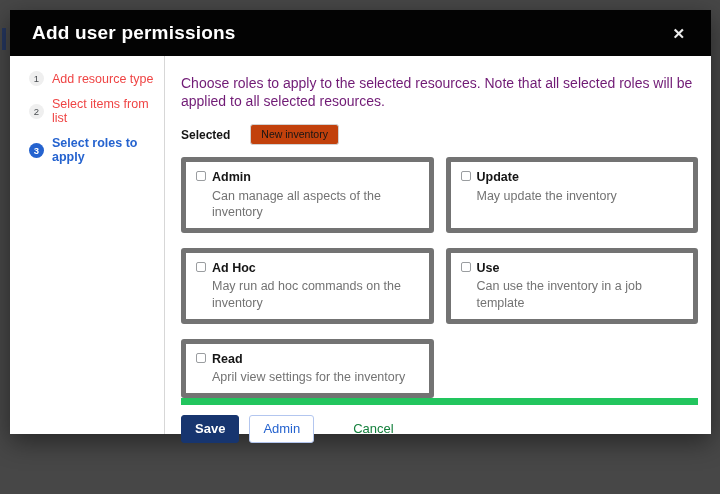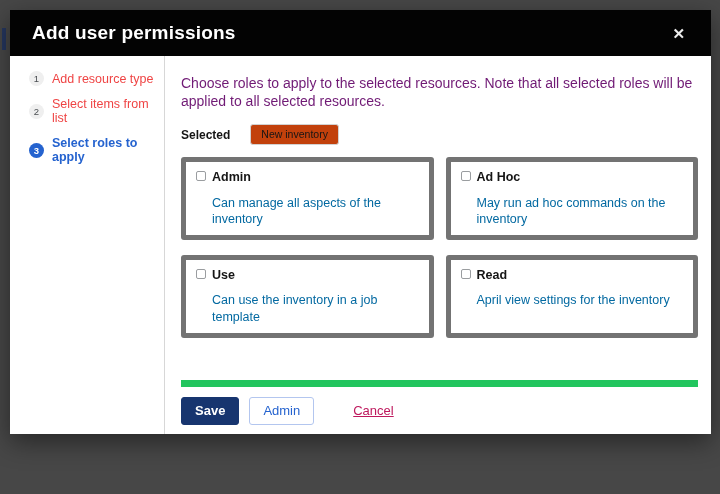--- a/index.html
+++ b/index.html
@@ -88,21 +88,21 @@
     cursor: pointer;
   }
   .checkbox {
     width: 10px; height: 10px; flex: 0 0 10px;
     margin-top: 2px;
     border: 1px solid #9a9da0; border-radius: 2px;
     background: #ffffff;
   }
   .role-text { min-width: 0; }
   .role-name { font-size: 12.5px; font-weight: 700; color: #151515; line-height: 1.3; }
-  .role-desc { font-size: 12.5px; color: #0369a1; line-height: 1.3; margin-top: 9px; }
+  .role-desc { font-size: 12.5px; color: #737373; line-height: 1.3; margin-top: 2px; }
 
   .content-spacer { flex: 1; }
 
   .modal-footer {
     border-top: 7px solid #22c55e;
     flex: 0 0 54px;
     display: flex; align-items: center;
     padding: 0;
   }
   .btn {
@@ -112,22 +112,22 @@
   }
   .btn-primary {
     background: #17356f; color: #ffffff; border: 1px solid #17356f;
     font-weight: 700;
   }
   .btn-secondary {
     background: #ffffff; color: #2563cf; border: 1px solid #b3c6ef;
     margin-left: 10px;
   }
   .btn-link {
-    background: none; border: none; color: #be185d;
-    margin-left: 37px; padding: 5px 2px; text-decoration: underline;
+    background: none; border: none; color: #15803d;
+    margin-left: 37px; padding: 5px 2px;
   }
 </style>
 </head>
 <body>
 
 <div class="bg-artifact"></div>
 
 <div class="modal">
 
   <div class="modal-header">
@@ -164,20 +164,27 @@
       <div class="roles-grid">
 
         <div class="role-card">
           <span class="checkbox"></span>
           <span class="role-text">
             <div class="role-name">Admin</div>
             <div class="role-desc">Can manage all aspects of the inventory</div>
           </span>
         </div>
 
+        <div class="role-card">
+          <span class="checkbox"></span>
+          <span class="role-text">
+            <div class="role-name">Update</div>
+            <div class="role-desc">May update the inventory</div>
+          </span>
+        </div>
 
         <div class="role-card">
           <span class="checkbox"></span>
           <span class="role-text">
             <div class="role-name">Ad Hoc</div>
             <div class="role-desc">May run ad hoc commands on the inventory</div>
           </span>
         </div>
 
         <div class="role-card">

